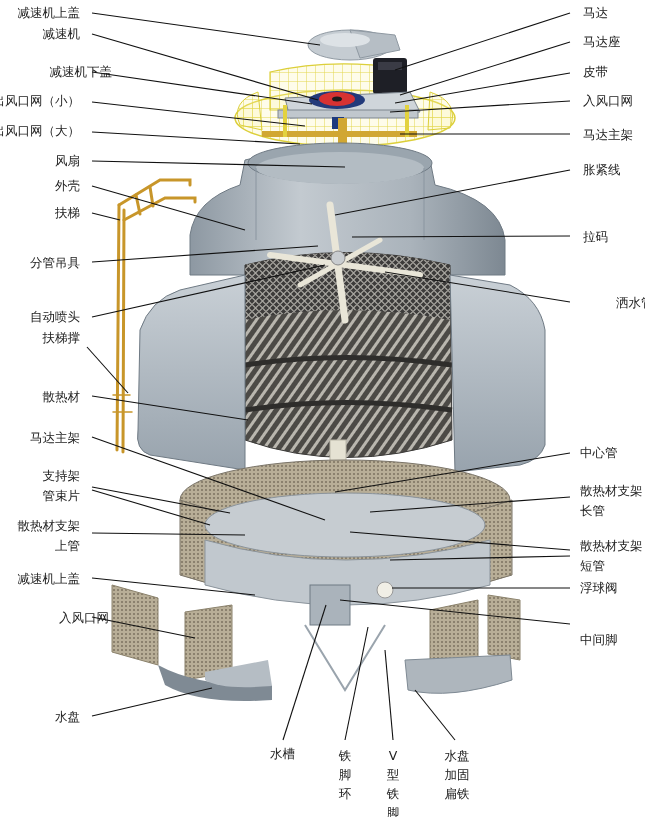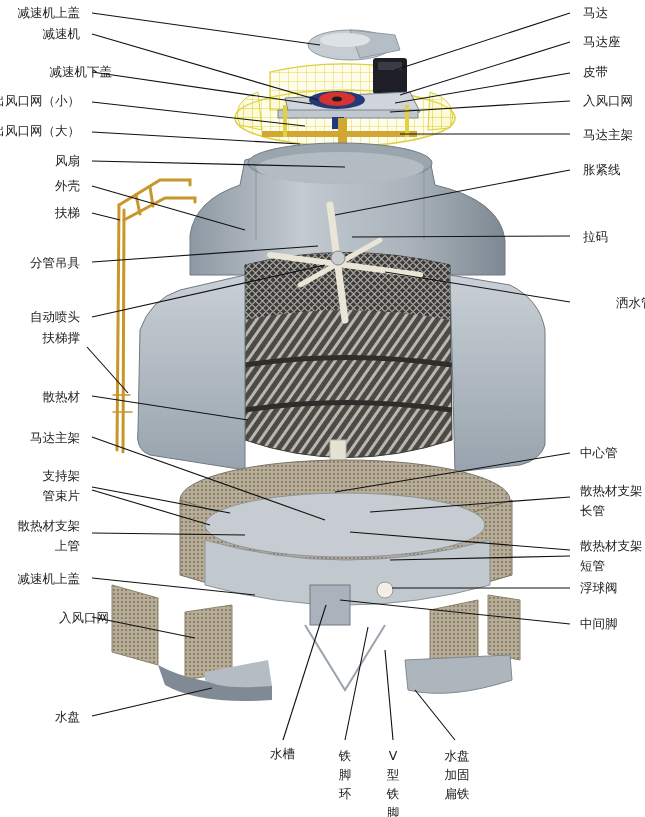--- a/index.html
+++ b/index.html
@@ -218,21 +218,21 @@
 <div class="lbl" style="left:583px;top:127px">马达主架</div>
 <div class="lbl" style="left:583px;top:162px">胀紧线</div>
 <div class="lbl" style="left:583px;top:229px">拉码</div>
 <div class="lbl" style="left:616px;top:295px">洒水管</div>
 <div class="lbl" style="left:580px;top:445px">中心管</div>
 <div class="lbl" style="left:580px;top:483px">散热材支架</div>
 <div class="lbl" style="left:580px;top:503px">长管</div>
 <div class="lbl" style="left:580px;top:538px">散热材支架</div>
 <div class="lbl" style="left:580px;top:558px">短管</div>
 <div class="lbl" style="left:580px;top:580px">浮球阀</div>
-<div class="lbl" style="left:580px;top:616px">中间脚</div>
+<div class="lbl" style="left:580px;top:632px">中间脚</div>
 
 <div class="lbl" style="left:270px;top:746px">水槽</div>
 
 <div class="vlbl" style="left:337px;top:746px">
   <div>铁</div>
   <div>脚</div>
   <div>环</div>
 </div>
 
 <div class="vlbl" style="left:385px;top:746px">

